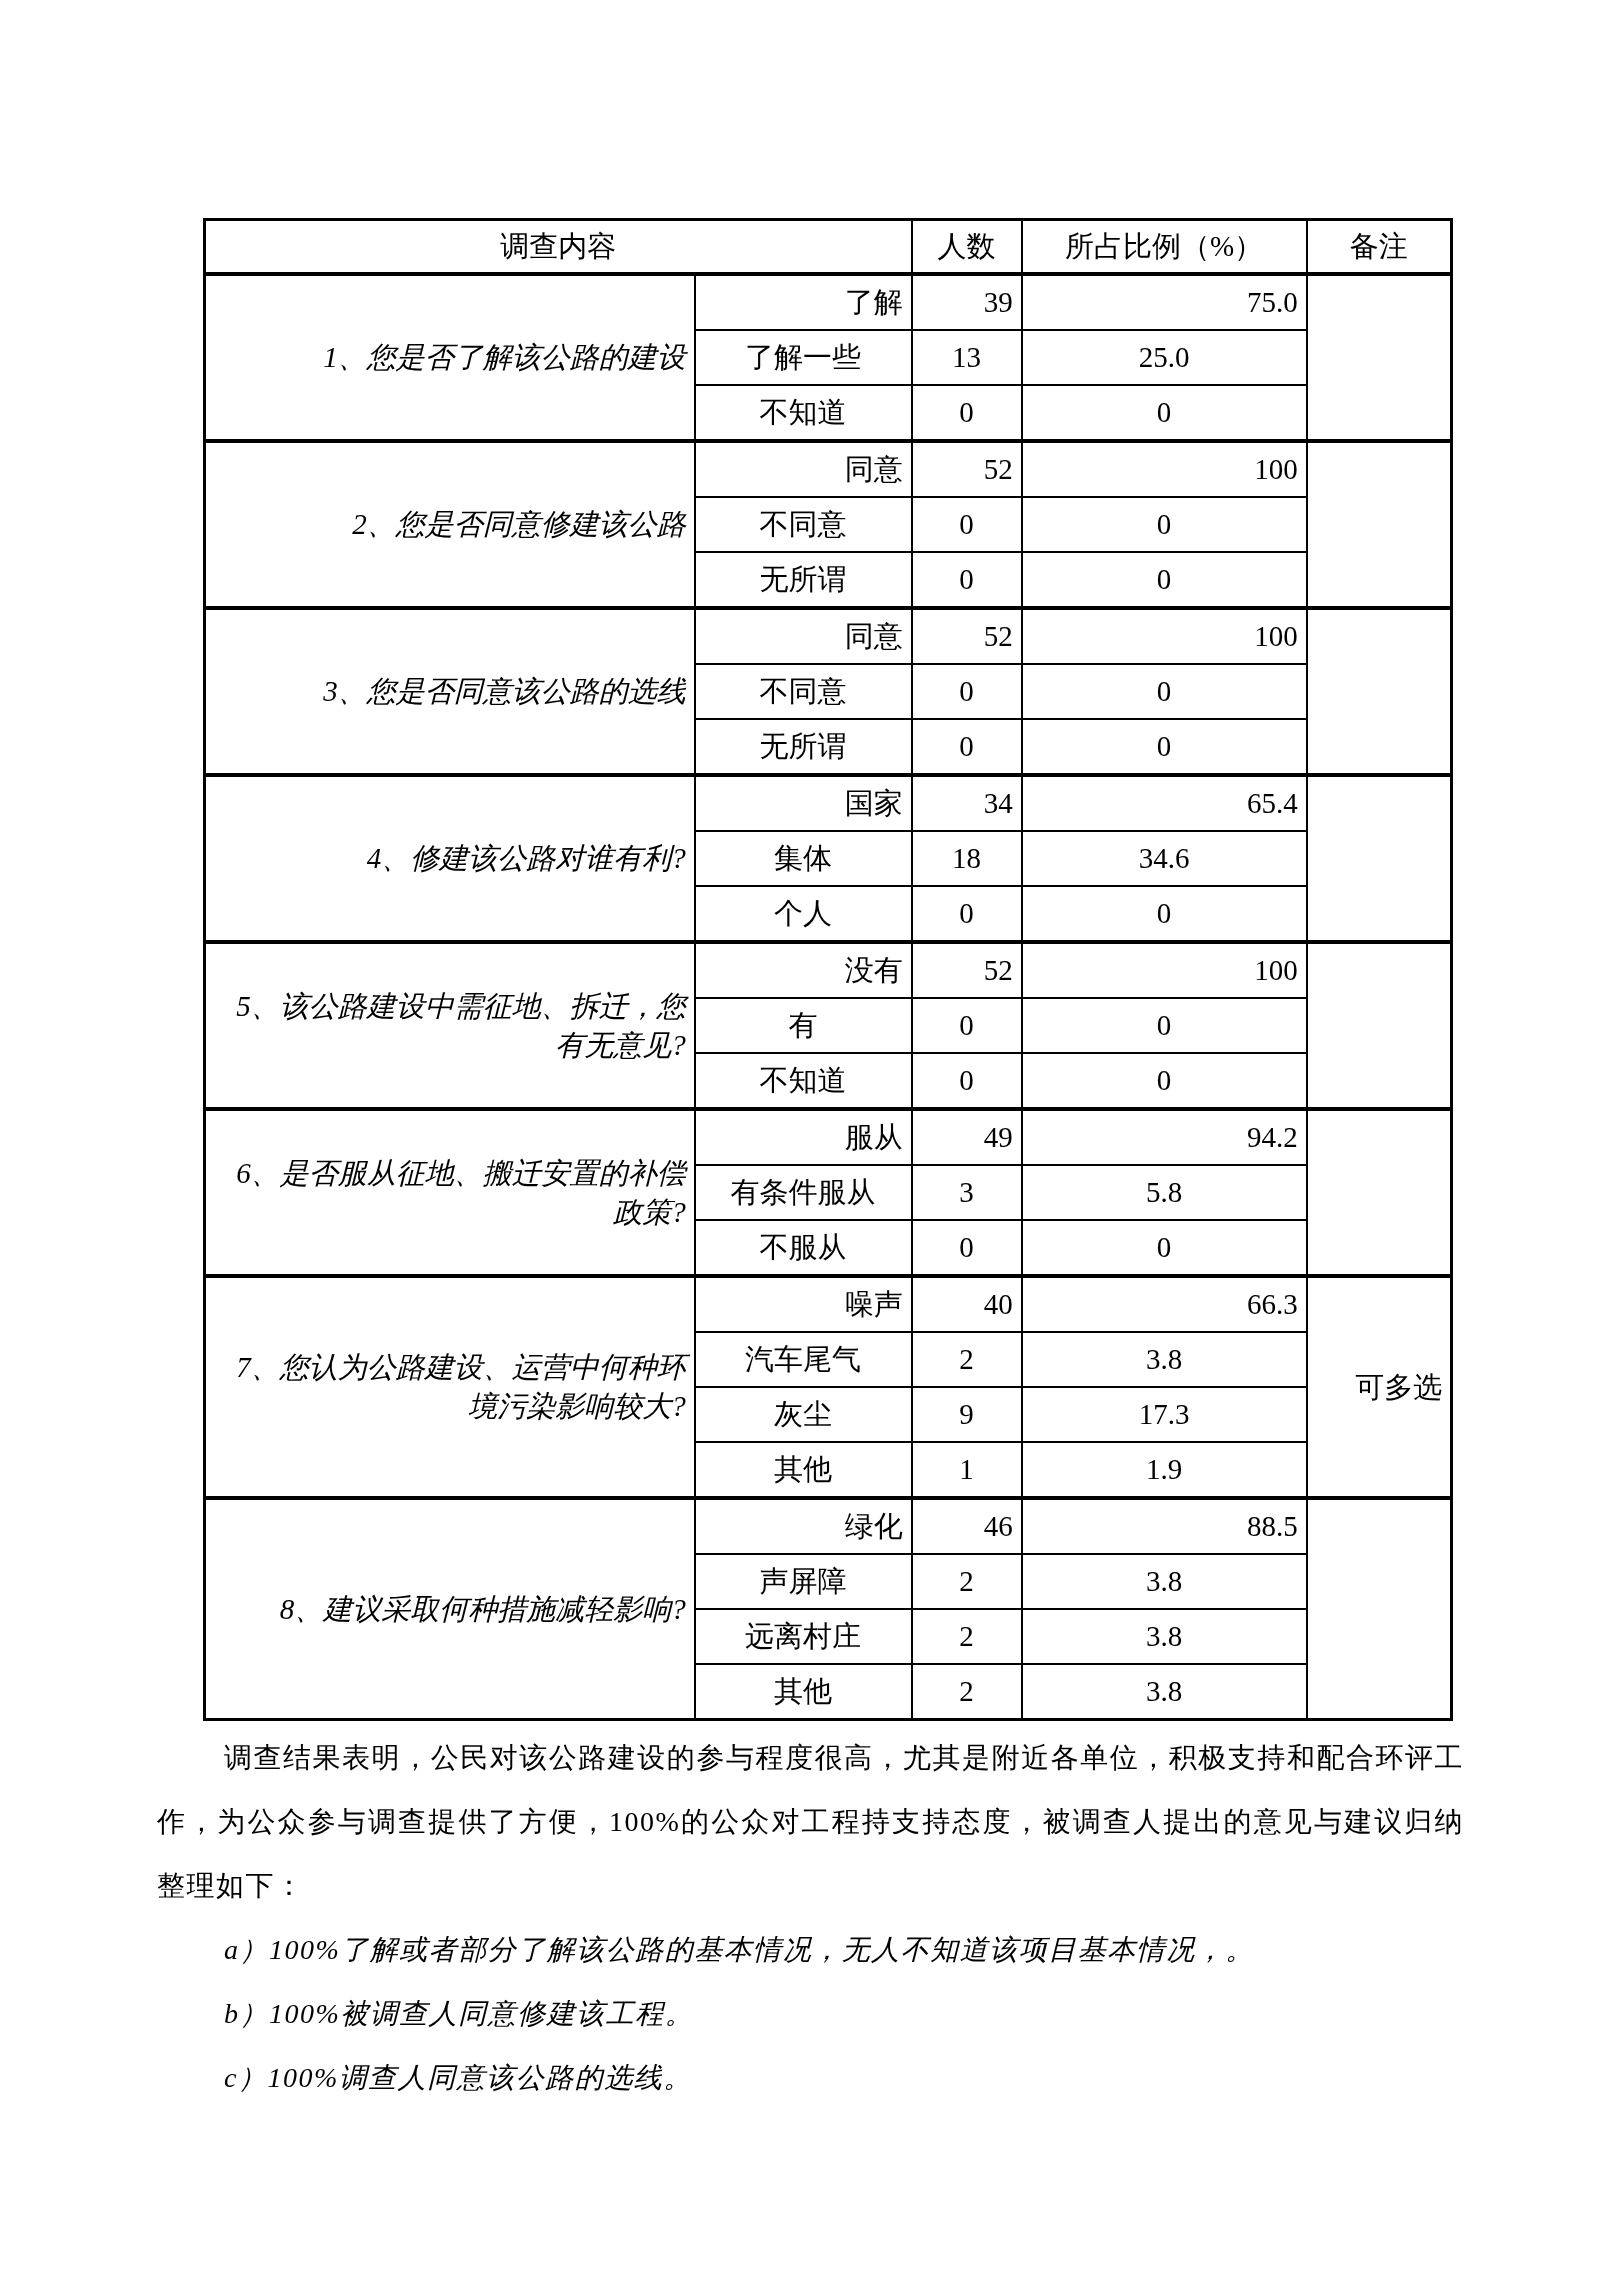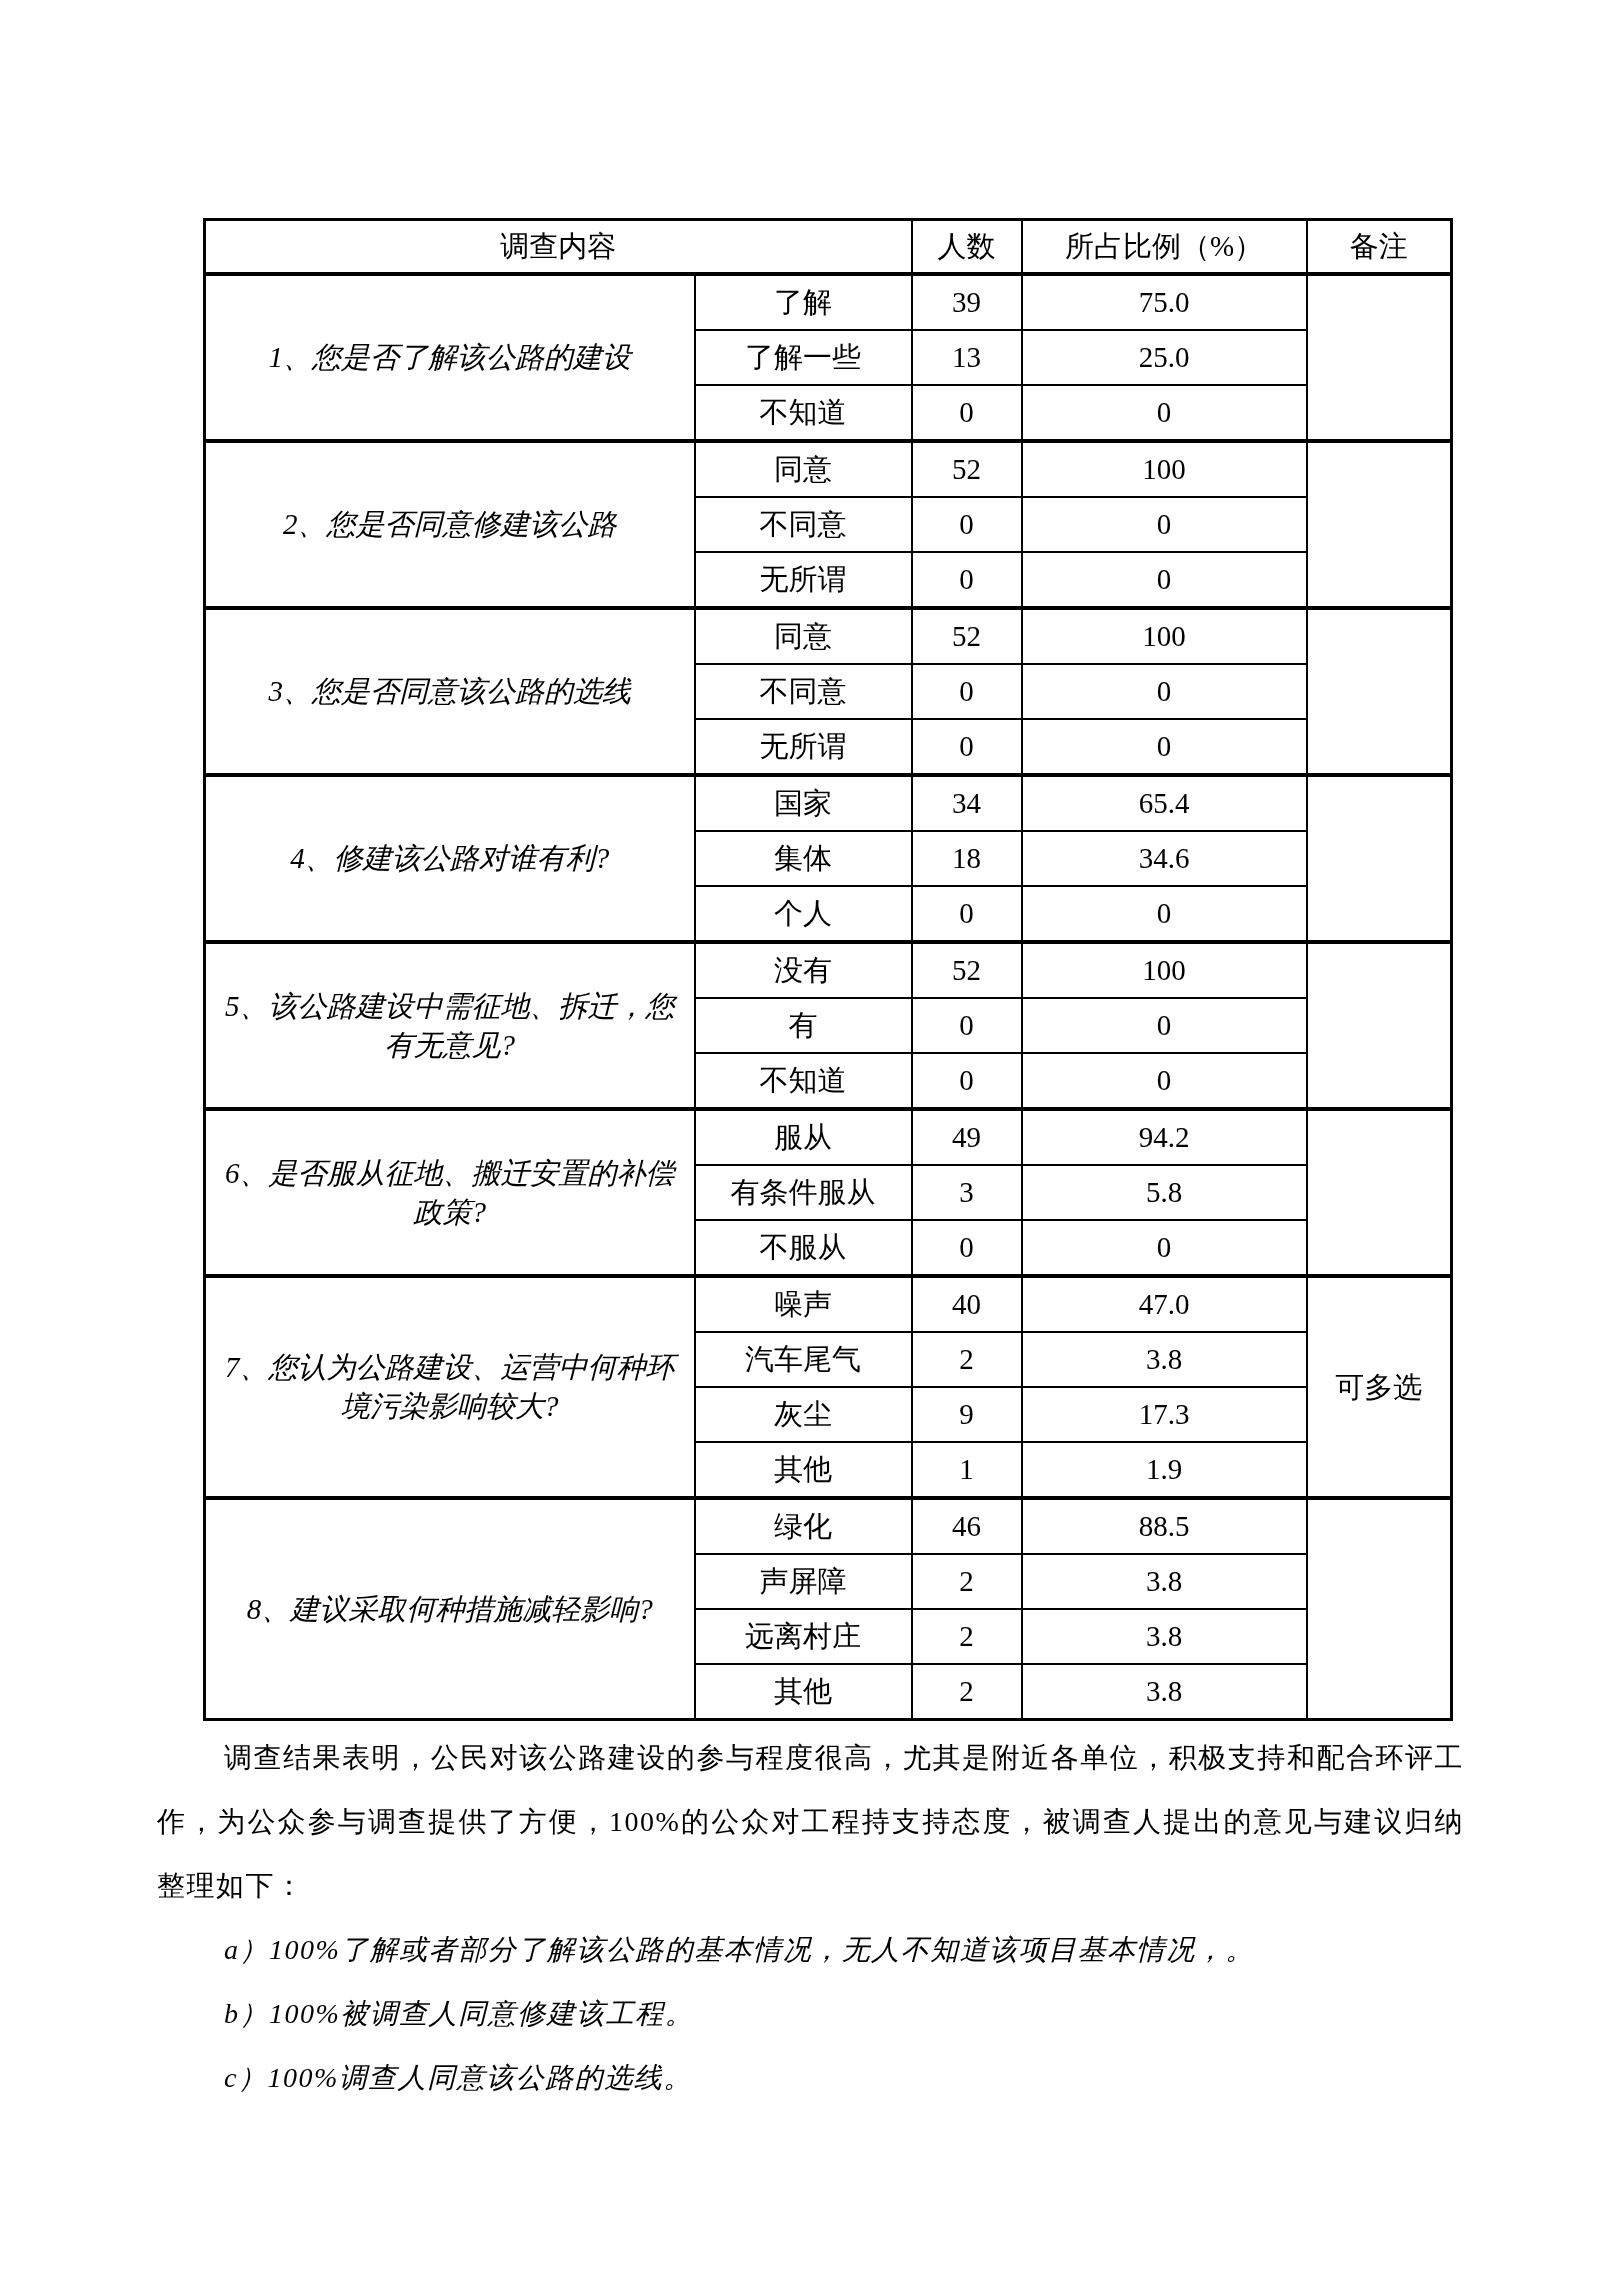--- a/index.html
+++ b/index.html
@@ -39,20 +39,21 @@
   }
   table.survey thead th {
     height: 51px;
     border-bottom-width: 4.9px;
   }
   table.survey tbody td {
     height: 53px;
   }
   table.survey tr.group-start td {
     border-top-width: 4.9px;
+    text-align: right;
   }
   td.q { line-height: 41px; font-style: italic; }
   td.remark { line-height: 41px; }
   .content {
     position: absolute;
     left: 157px;
     top: 1726px;
     width: 1307px;
     font-size: 28px;
     line-height: 64px;
@@ -191,21 +192,21 @@
         </tr>
         <tr>
           <td>不服从</td>
           <td>0</td>
           <td>0</td>
         </tr>
         <tr class="group-start">
           <td rowspan="4" class="q">7、您认为公路建设、运营中何种环境污染影响较大?</td>
           <td>噪声</td>
           <td>40</td>
-          <td>47.0</td>
+          <td>66.3</td>
           <td rowspan="4" class="remark">可多选</td>
         </tr>
         <tr>
           <td>汽车尾气</td>
           <td>2</td>
           <td>3.8</td>
         </tr>
         <tr>
           <td>灰尘</td>
           <td>9</td>

